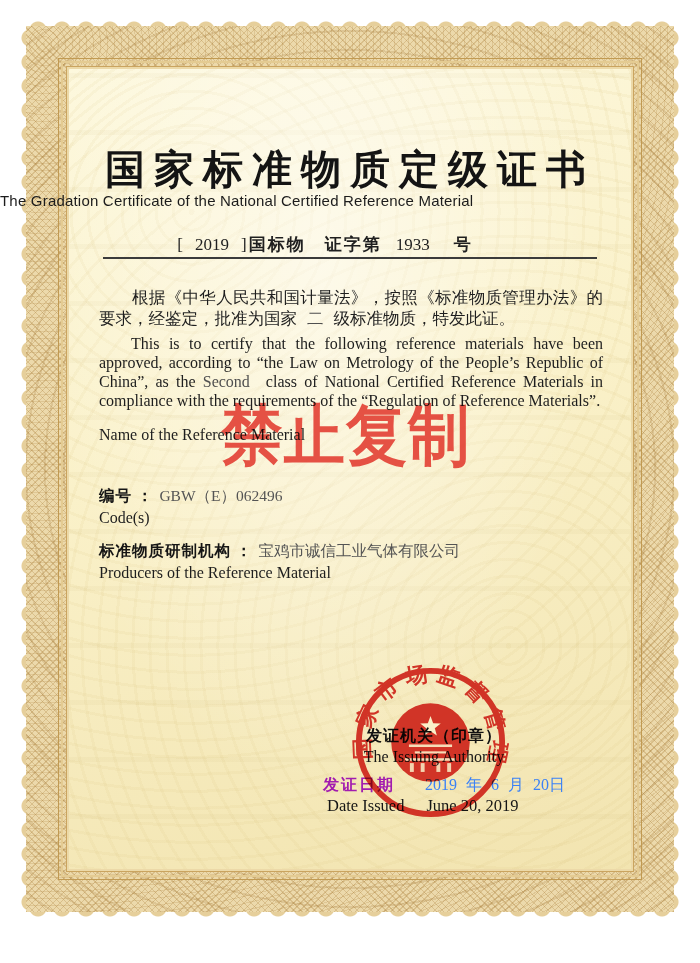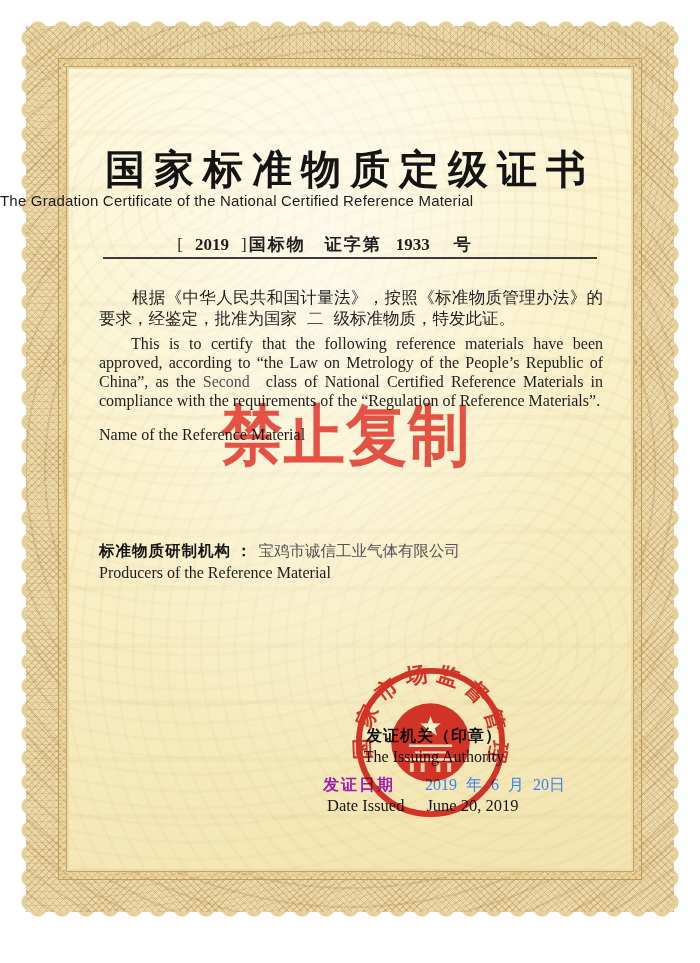--- a/index.html
+++ b/index.html
@@ -44,21 +44,21 @@
   .content{position:absolute;inset:0;z-index:4;}
   .abs{position:absolute;}
 
   .title{top:142px;left:0;right:0;text-align:center;font-size:40px;font-weight:700;
          letter-spacing:9px;color:#141414;}
   .subtitle{top:192px;left:0;right:0;text-align:left;font-size:15px;
             font-family:"Liberation Sans",sans-serif;color:#1c1c1c;letter-spacing:.2px;}
 
   .certline{top:233px;left:0;right:0;text-align:center;transform:translateX(-26px);
             font-size:17px;font-weight:700;color:#1f1f1f;}
-  .certline .num{font-weight:700;padding:0 12px;margin-top:16px;}
+  .certline .num{font-weight:400;padding:0 12px;margin-top:16px;}
   .certline .brk{font-weight:400;}
   .certline .mid{letter-spacing:2px;padding:0 2px;text-align:center;}
   .certline .suf{padding-left:12px;}
   .rule{top:257px;left:103px;width:494px;height:2px;background:#3b3b3b;}
 
   .bodytext{top:287px;left:99px;width:504px;}
   .bodytext p{margin:0;text-align:justify;}
   .bodytext p.cn{font-size:16.5px;line-height:21px;text-indent:2em;color:#1e1e1e;margin-bottom:5px;}
   .bodytext p.en{font-size:16px;line-height:19px;text-indent:2em;color:#1e1e1e;}
   .fill{color:#4f4f4f;padding:0 10px;}
@@ -114,20 +114,24 @@
 
     <div class="abs bodytext">
       <p class="cn"><span>根据《中华人民共和国计量法》，按照《标准物质管理办法》的要求，经鉴定，批准为国家</span><span class="fill">二</span><span>级标准物质，特发此证。</span></p>
       <p class="en"><span>This is to certify that the following reference materials have been approved, according to “the Law on Metrology of the People’s Republic of China”, as the</span> <span class="fill en">Second</span><span>class of National Certified Reference Materials in compliance with the requirements of the “Regulation of Reference Materials”.</span></p>
     </div>
 
     <div class="abs field f-name">
       <div class="fen">Name of the Reference Material</div>
     </div>
 
+    <div class="abs field f-code">
+      <div class="frow"><span class="flabel">编号 ：</span><span class="fvalue">GBW（E）062496</span></div>
+      <div class="fen">Code(s)</div>
+    </div>
 
     <div class="abs field f-prod">
       <div class="frow"><span class="flabel">标准物质研制机构 ：</span><span class="fvalue">宝鸡市诚信工业气体有限公司</span></div>
       <div class="fen">Producers of the Reference Material</div>
     </div>
 
     <div class="abs iss-cn">发证机关（印章）</div>
     <div class="abs iss-en">The Issuing Authority</div>
 
     <div class="abs date-cn">

